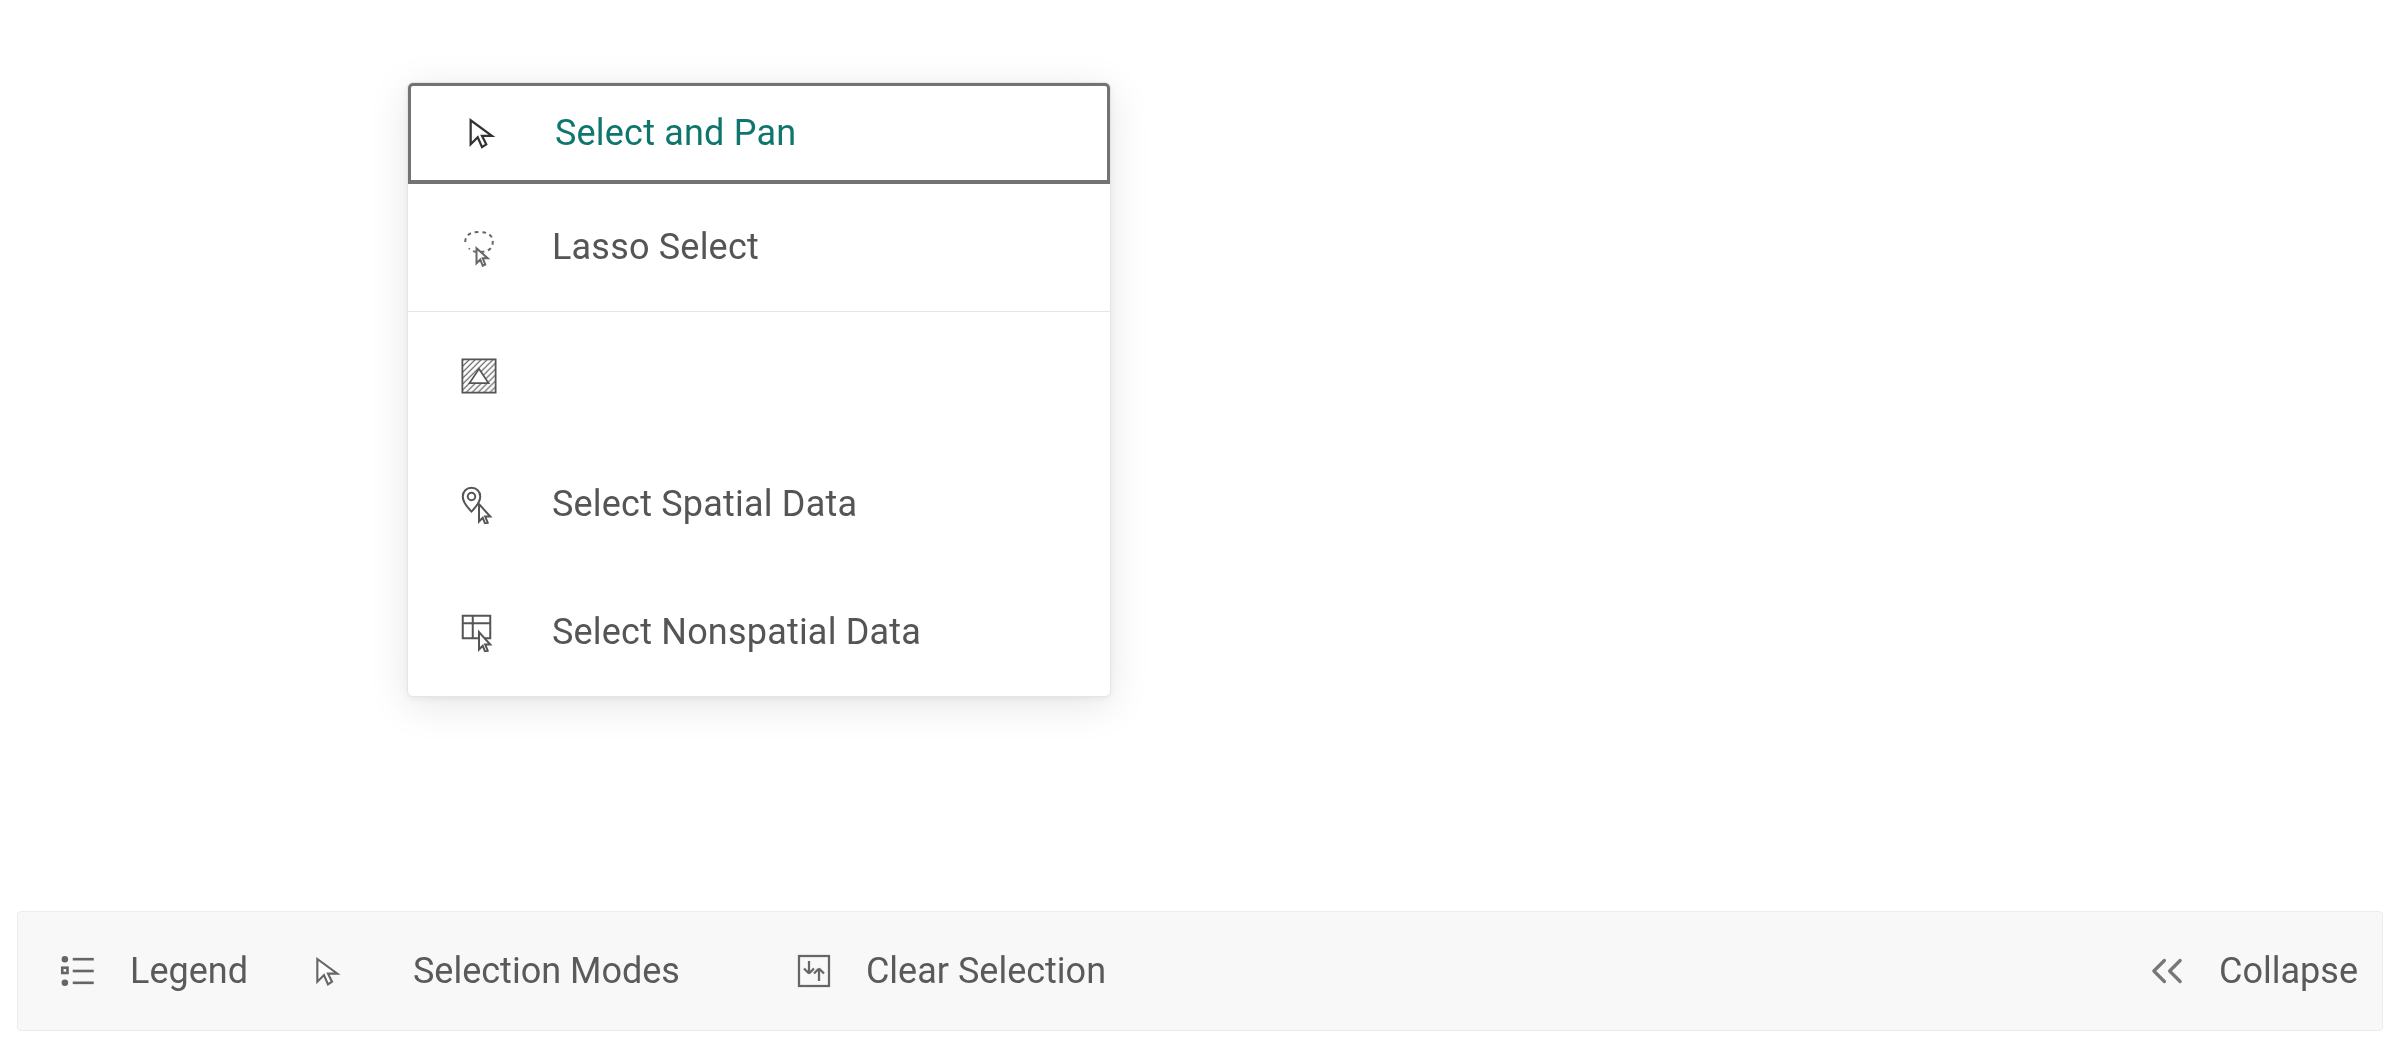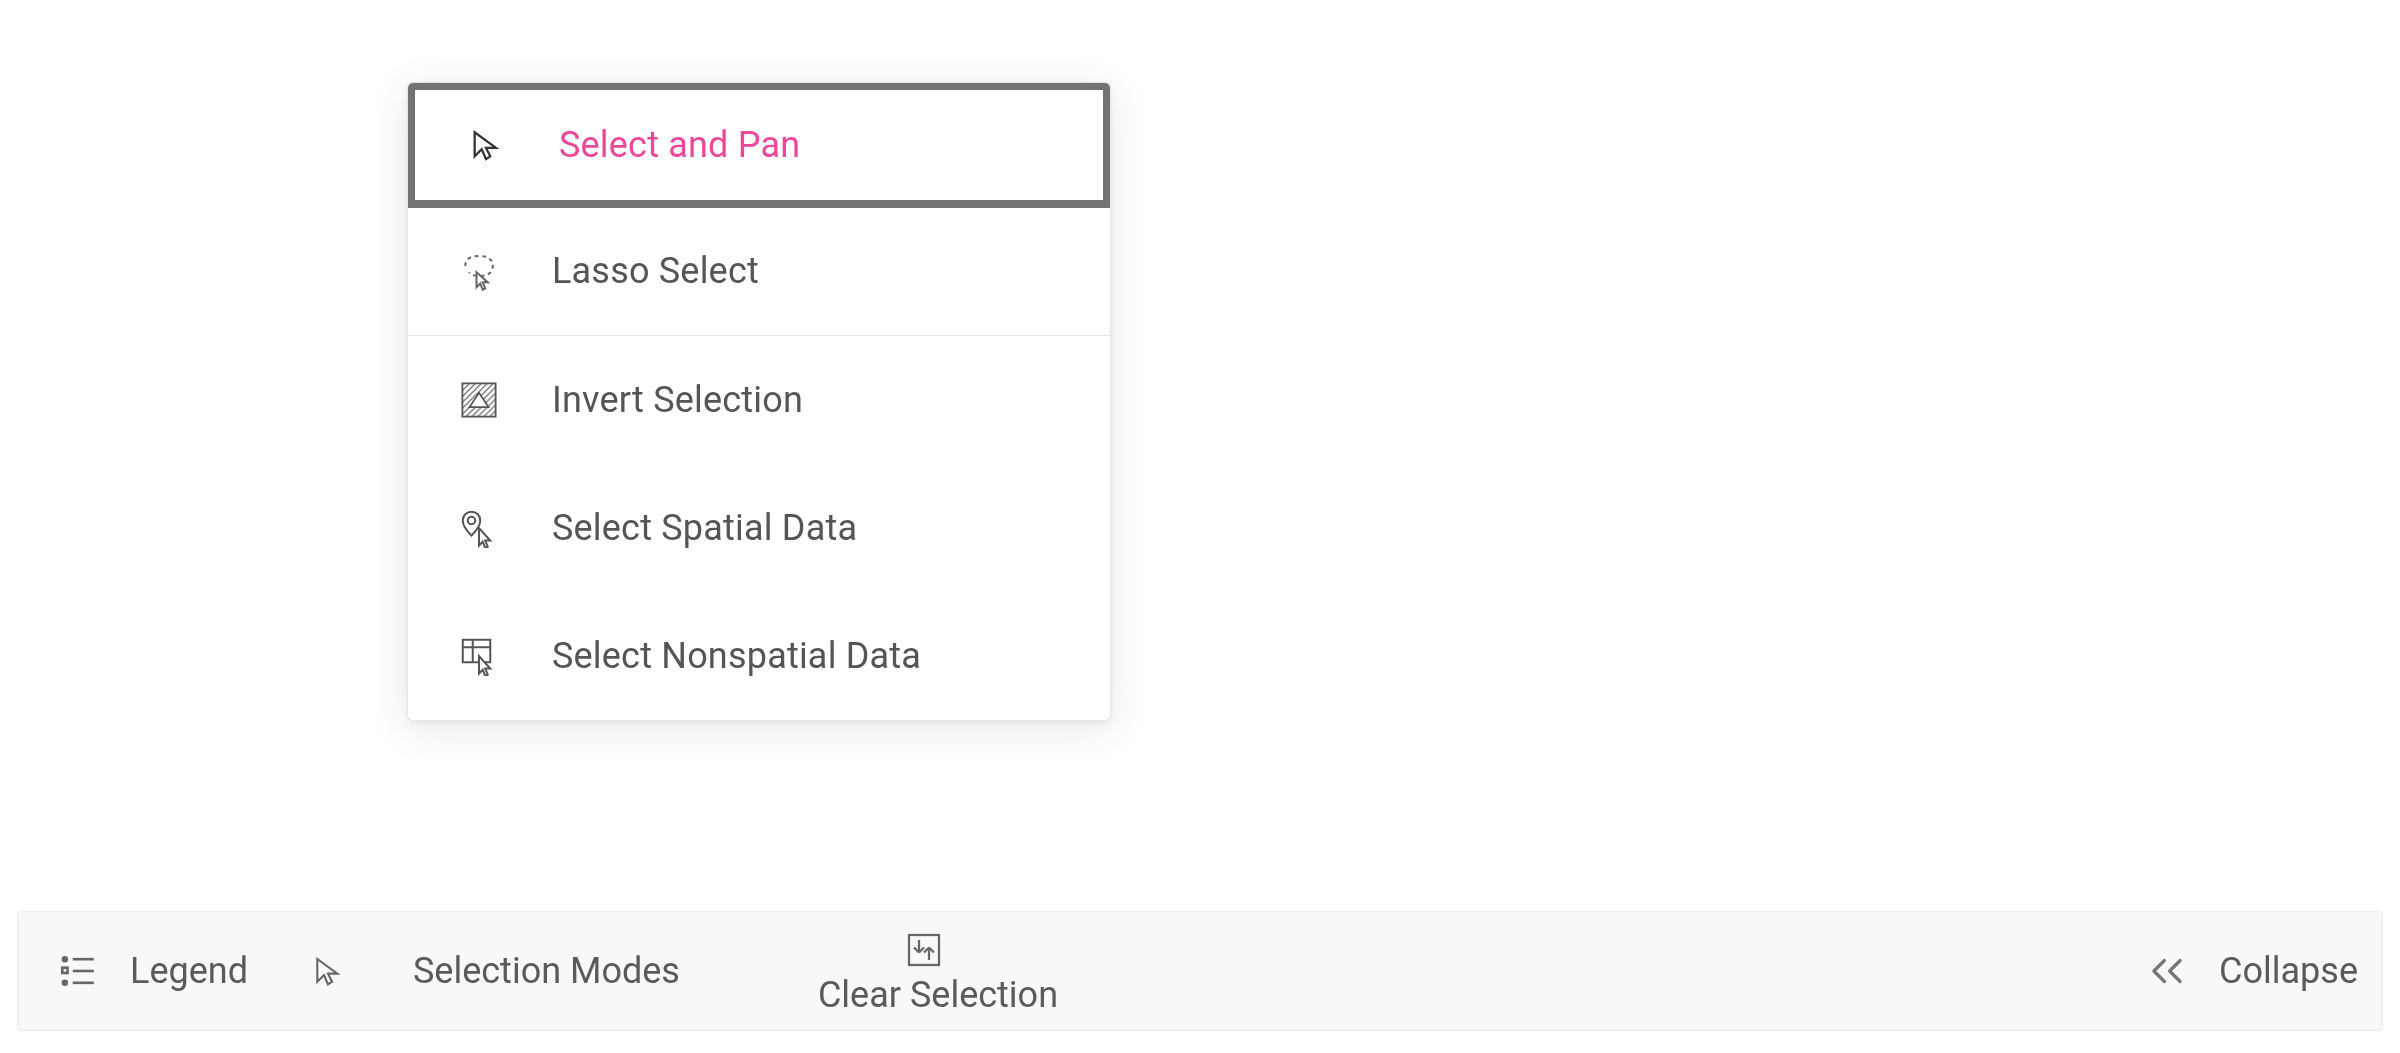--- a/index.html
+++ b/index.html
@@ -39,25 +39,25 @@
       display: flex;
       align-items: center;
       height: 128px;
       padding-left: 44px;
       cursor: pointer;
       color: #555555;
       font-size: 36px;
       font-weight: 400;
     }
     .menu-item.selected {
-      border: 8px solid #737373;
+      border: 4px solid #737373;
       margin: -1px;
       border-radius: 6px 6px 0 0;
-      height: 126px;
-      color: #ec4899;
+      height: 102px;
+      color: #0f766e;
     }
     .menu-item.selected + .menu-item {
       
     }
     .menu-item .icon-slot {
       width: 54px;
       height: 54px;
       display: flex;
       align-items: center;
       justify-content: center;
@@ -109,21 +109,21 @@
       margin-left: 28px;
     }
     .tb-spacer {
       flex: 1 1 auto;
     }
 
     
     .tb-item[data-name="legend-button"] { margin-right: 56px; }
     .tb-item[data-name="selection-modes-button"] { margin-right: 110px; gap: 33px; }
     .tb-item[data-name="select-all-button"] { margin-right: 120px; }
-    .tb-item[data-name="clear-selection-button"] { margin-right: 4px; flex-direction: column; }
+    .tb-item[data-name="clear-selection-button"] { margin-right: 4px; }
 
     svg { display:block; }
   </style>
 </head>
 <body>
 
 <div class="stage">
 
   <div class="popup-menu" data-name="selection-modes-menu">
 
@@ -154,21 +154,20 @@
         <svg width="38" height="38" viewBox="0 0 32 32">
           <defs>
             <pattern id="hatch" patternUnits="userSpaceOnUse" width="5" height="5">
               <path d="M-1,1 l2,-2 M0,5 l5,-5 M4,6 l2,-2" stroke="#555" stroke-width="1"></path>
             </pattern>
           </defs>
           <rect x="2" y="2" width="28" height="28" fill="url(#hatch)" stroke="#555" stroke-width="1.5"></rect>
           <path d="M8 22 L16 10 L24 22 Z" fill="#fff" stroke="#555" stroke-width="1.5"></path>
         </svg>
       </span>
-      <span class="label" data-name="menu-item-label">Invert Selection</span>
     </div>
 
     <div class="menu-item" data-name="menu-item-select-spatial-data">
       <span class="icon-slot" data-name="pin-cursor-icon">
         <svg width="40" height="40" viewBox="0 0 32 32" fill="none" stroke="#555" stroke-width="1.6">
           <path d="M10 3 C6 3 3 6 3 10 C3 15 10 22 10 22 C10 22 17 15 17 10 C17 6 14 3 10 3 Z"></path>
           <circle cx="10" cy="10" r="3"></circle>
           <path d="M16 16 L16 30 L19 27 L21 32 L23 31 L21 26 L25 26 Z" fill="#fff"></path>
         </svg>
       </span>

